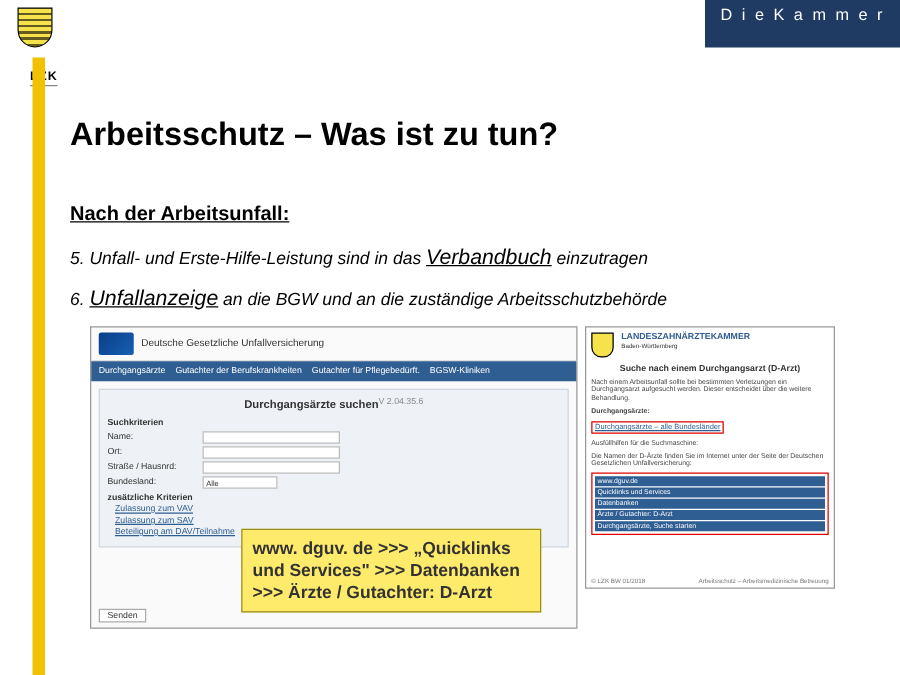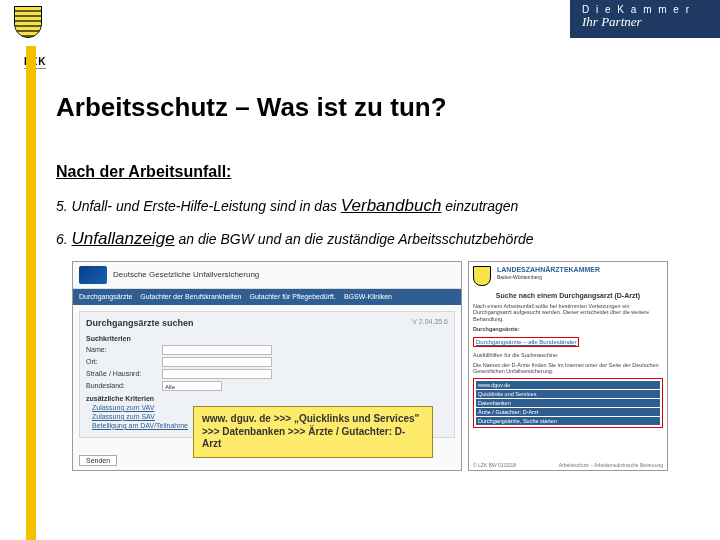--- a/index.html
+++ b/index.html
@@ -37,21 +37,21 @@
     padding-bottom: 1px;
   }
   .right-brand {
     background: #1f3a63;
     color: #fff;
     height: 38px;
     padding: 4px 12px 0 12px;
     text-align: left;
     min-width: 150px;
   }
-  .right-brand .l1 { font-size: 10px; letter-spacing: 2px; }
+  .right-brand .l1 { font-size: 13px; letter-spacing: 2px; }
   .right-brand .l2 { font-size: 13px; font-style: italic; font-family: "Comic Sans MS", cursive; margin-top:-1px;}
   .yellow-bar {
     position: absolute;
     left: 26px; top: 46px;
     width: 10px; height: 494px;
     background: #f2c200;
   }
   .content {
     position: absolute;
     left: 56px; top: 92px;
@@ -63,21 +63,21 @@
   .item .hl { font-size: 17px; text-decoration: underline; }
   .item .sub { padding-left: 16px; display: block; }
   .screens {
     display: flex;
     gap: 6px;
     margin-top: 6px;
     margin-left: 16px;
   }
   .shot1 {
     flex: 0 0 390px;
-    height: 210px;
+    height: 242px;
     border: 1px solid #999;
     background: #fafafa;
     position: relative;
     font-size: 8px;
     color: #333;
   }
   .shot1 .hdr {
     display:flex; align-items:center; gap:6px;
     padding: 4px 6px;
     border-bottom: 1px solid #ddd;
@@ -103,21 +103,21 @@
   .shot1 .mini { font-size:7px; color:#2f5e92; margin:2px 6px; text-decoration:underline;}
   .shot1 .foot { position:absolute; bottom:4px; left:6px; right:6px; display:flex; justify-content:space-between; align-items:flex-end;}
   .shot1 .btn { background:#fff; border:1px solid #aaa; font-size:7px; padding:1px 6px;}
   .yellow-box {
     position:absolute;
     left: 120px; bottom: 12px;
     width: 240px;
     background: #ffeb6b;
     border: 1px solid #9a8a20;
     padding: 6px 8px;
-    font-size: 10px; font-weight: bold;
+    font-size: 14px; font-weight: bold;
     line-height: 1.25;
     z-index: 5;
   }
   .shot2 {
     flex: 0 0 200px;
     height: 210px;
     border: 1px solid #999;
     background: #fff;
     position: relative;
     font-size: 6px;
@@ -138,21 +138,20 @@
 
 <div class="topbar">
   <div class="left-brand">
     <div class="crest">
         <div class="lions"></div>
       </div>
     <div class="lzk">LZK</div>
   </div>
   <div class="right-brand">
     <div class="l1">D i e   K a m m e r</div>
-    <div class="l2">Ihr Partner</div>
   </div>
 </div>
 
 <div class="yellow-bar"></div>
 
 <div class="content">
   <h1>Arbeitsschutz – Was ist zu tun?</h1>
   <h2>Nach der Arbeitsunfall:</h2>
 
   <div class="item">
@@ -170,21 +169,21 @@
         <div class="dguv-logo"></div>
         <div>Deutsche Gesetzliche Unfallversicherung</div>
       </div>
       <div class="navbar">
         <span>Durchgangsärzte</span>
         <span>Gutachter der Berufskrankheiten</span>
         <span>Gutachter für Pflegebedürft.</span>
         <span>BGSW-Kliniken</span>
       </div>
       <div class="sect">
-        <div style="display:flex;justify-content:space-between;">
+        <div style="display:flex;justify-content:center;">
           <div class="sect-title">Durchgangsärzte suchen</div>
           <div style="font-size:7px;color:#888;">V 2.04.35.6</div>
         </div>
         <div style="font-size:7px;font-weight:bold;margin:3px 0;">Suchkriterien</div>
         <div class="row">
             <div class="lbl">Name:</div>
             <div class="fld"></div>
           </div>
         <div class="row">
             <div class="lbl">Ort:</div>

